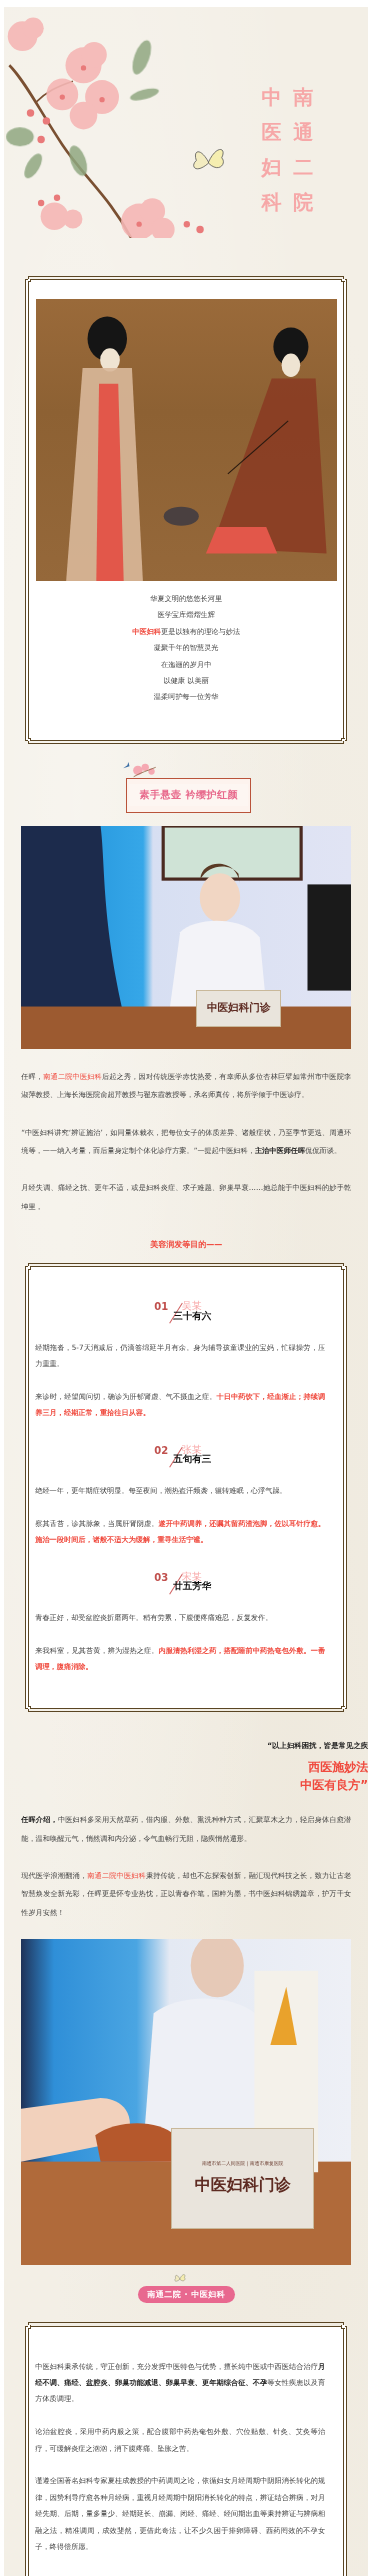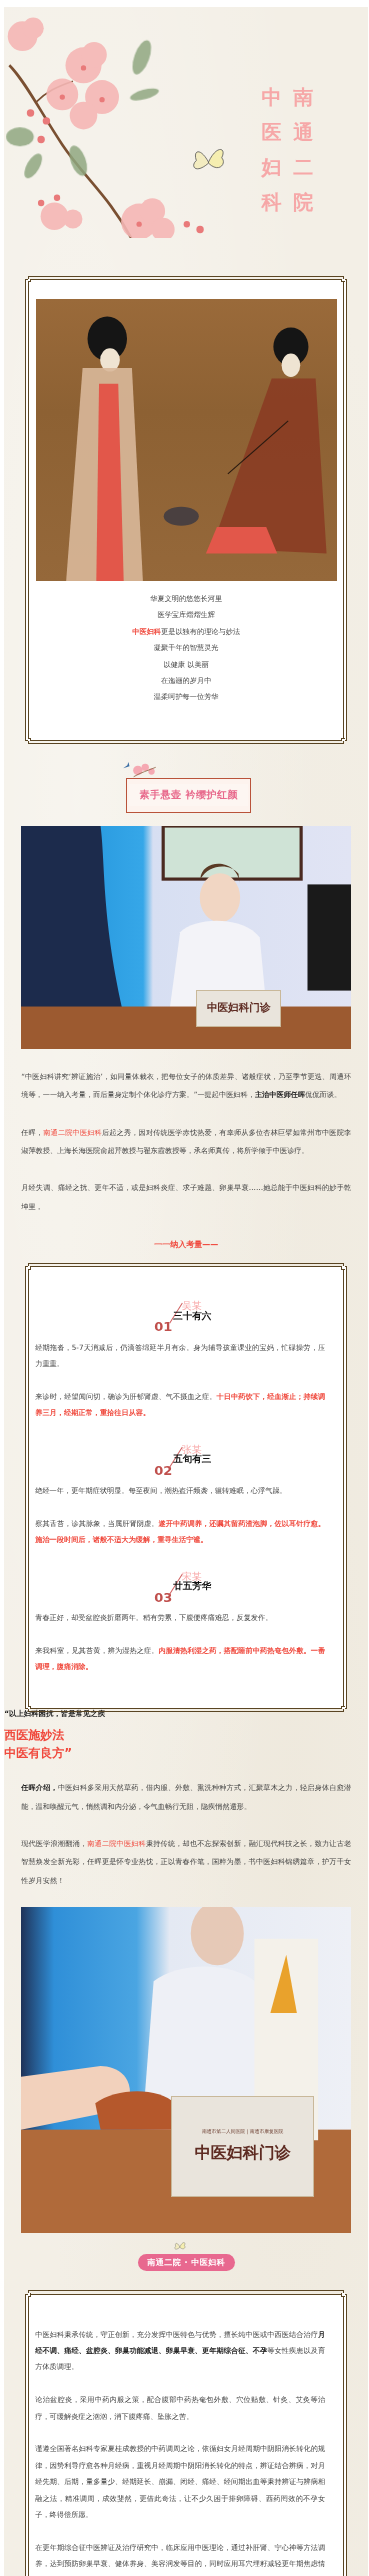--- a/index.html
+++ b/index.html
@@ -65,28 +65,28 @@
   .para { margin: 0 17px; font-size: 7.2px; line-height: 18.6px; color: #3f3f3f; text-align: justify; }
   .para + .para { margin-top: 18.6px; }
   .red { color: #f04a3e; }
   .redb { color: #f04a3e; font-weight: bold; }
   .bold { font-weight: bold; color: #222; }
 
   .sub-title { text-align: center; color: #f04a3e; font-weight: bold; font-size: 8px; margin: 23px 0 16px; }
 
   
   .case-head { position: relative; height: 26.5px; width: 64px; margin: 0 auto; }
-  .case-head .num { position: absolute; left: 0; top: 20px; font-weight: bold; color: #c0504d; font-size: 13px; }
+  .case-head .num { position: absolute; left: 0; top: 2px; font-weight: bold; color: #c0504d; font-size: 10px; }
   .case-head .slash { position: absolute; left: 6.4px; top: 0; width: 0.5px; height: 24.4px; background: #d06060; transform: rotate(32deg); transform-origin: bottom left; left: 15px; }
   .case-head .name { position: absolute; left: 27.6px; top: 0; color: #f8a8a8; font-size: 10px; }
   .case-head .age { position: absolute; left: 19px; top: 10.6px; color: #111; font-size: 9.5px; font-weight: bold; }
   .case-body { padding: 0 21px 0 9px; font-size: 7.2px; line-height: 16.4px; text-align: justify; }
   .case-body p + p { margin-top: 16.4px; }
 
-  .quote { text-align: left; }
+  .quote { text-align: right; margin-top: 32px; }
   .quote .q1 { font-size: 7.4px; color: #222; font-weight: bold; }
   .quote .q2 { font-size: 12px; color: #f04a3e; font-weight: bold; margin-top: 7.4px; line-height: 18px; }
 
   .pill-wrap { position: relative; height: 42px; text-align: center; }
   .pill {
     display: inline-block; margin-top: 21px; background: #e8688f; color: #fff; font-weight: bold;
     font-size: 8px; padding: 3.2px 9.5px; border-radius: 9.5px; letter-spacing: 0.5px; text-align: right;
   }
   .pill-fly { position: absolute; left: 169px; top: 7.4px; }
 </style>
@@ -176,22 +176,22 @@
         <path d="M330 430 L420 430 L440 480 L310 480Z" fill="#e2574a"></path>
         <line x1="460" y1="230" x2="350" y2="330" stroke="#2a1a10" stroke-width="2"></line>
         <ellipse cx="265" cy="410" rx="32" ry="18" fill="#4a4040"></ellipse>
       </svg>
     </div>
     <div class="poem">
       <p>华夏文明的悠悠长河里</p>
       <p>医学宝库熠熠生辉</p>
       <p><span class="hl">中医妇科</span><span>更是以独有的理论与妙法</span></p>
       <p>凝聚千年的智慧灵光</p>
+      <p>在迤逦的岁月中</p>
       <p>以健康  以美丽</p>
-      <p>在迤逦的岁月中</p>
       <p>温柔呵护每一位芳华</p>
     </div>
   </div>
 
   <div class="banner-wrap">
     <div class="banner">
       <div class="inner"></div>
       <svg class="fl" width="37" height="21" viewBox="0 0 70 40">
         <path d="M2 14 L10 8 L12 2 L14 10 Z" fill="#3b6fa5"></path>
         <circle cx="30" cy="18" r="9" fill="#f5a9b2"></circle>
@@ -211,25 +211,25 @@
       <path d="M300 200 C330 170, 420 170, 450 210 L470 420 L270 420Z" fill="#f3f3f8"></path>
       <path d="M0 0 L150 0 C160 80, 150 200, 210 420 L0 420Z" fill="#1c2b4c"></path>
       <rect x="540" y="110" width="82" height="200" fill="#1a1a1a"></rect>
       <rect x="0" y="340" width="622" height="80" fill="#9c5a30"></rect>
     </svg>
     <div class="sign" style="left:175px;top:164px;width:85px;height:37px;font-size:10.6px;">中医妇科门诊</div>
   </div>
 
   <div style="height:19px"></div>
 
+  <p class="para"><span>任晖，</span><span class="red">南通二院中医妇科</span><span>后起之秀，因对传统医学赤忱热爱，有幸师从多位杏林巨擘如常州市中医院李淑萍教授、上海长海医院俞超芹教授与翟东霞教授等，承名师真传，将所学倾于中医诊疗。</span></p>
   <p class="para"><span>“中医妇科讲究‘辨证施治’，如同量体裁衣，把每位女子的体质差异、诸般症状，乃至季节更迭、周遭环境等，一一纳入考量，而后量身定制个体化诊疗方案。”一提起中医妇科，</span><span class="bold">主治中医师任晖</span><span>侃侃而谈。</span></p>
-  <p class="para"><span>任晖，</span><span class="red">南通二院中医妇科</span><span>后起之秀，因对传统医学赤忱热爱，有幸师从多位杏林巨擘如常州市中医院李淑萍教授、上海长海医院俞超芹教授与翟东霞教授等，承名师真传，将所学倾于中医诊疗。</span></p>
   <p class="para">月经失调、痛经之扰、更年不适，或是妇科炎症、求子难题、卵巢早衰……她总能于中医妇科的妙手乾坤里，</p>
 
-  <div class="sub-title">一一纳入考量——</div>
+  <div class="sub-title">美容润发等目的——</div>
 
   <div class="frame" style="padding:32px 0 32px;">
     <i class="c tl"></i>
       <i class="c tr"></i>
       <i class="c bl"></i>
       <i class="c br"></i>
 
     <div class="case">
       <div class="case-head">
         <span class="num">01</span>

